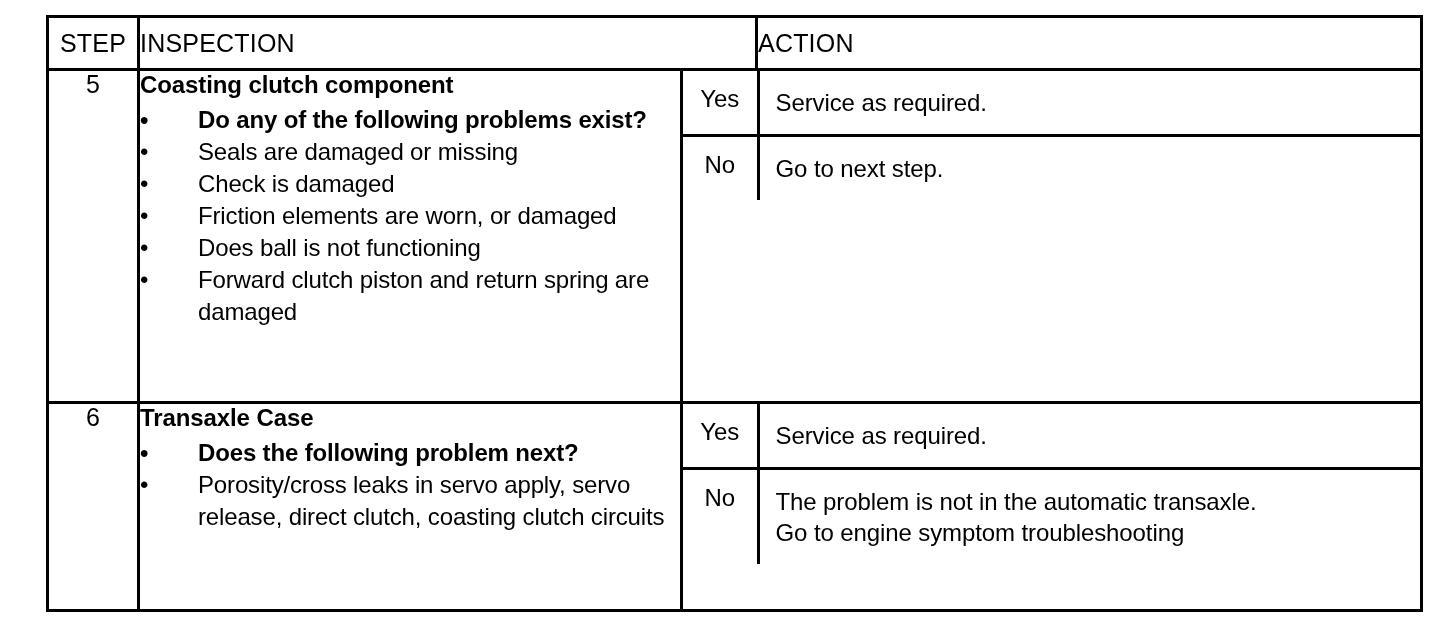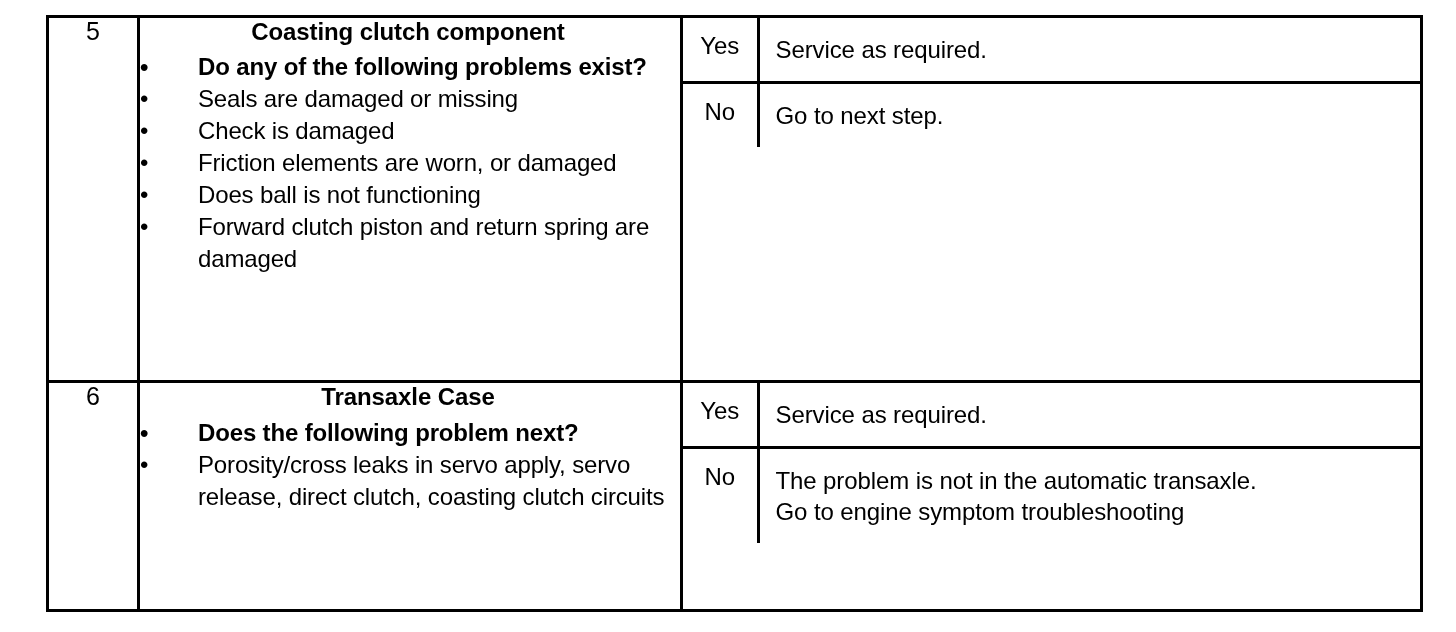--- a/index.html
+++ b/index.html
@@ -74,21 +74,20 @@
   
   .insp-cell {
     padding: 16px 10px 12px 9px;
   }
   .insp-title {
     font-size: 24px;
     font-weight: bold;
     line-height: 1.18;
     margin: 0 4px 5px 0;
     letter-spacing: -0.1px;
-    text-align: center;
   }
   .blist {
     list-style: none;
     margin: 0;
     padding: 0;
   }
   .blist li {
     position: relative;
     padding-left: 46px;
     font-size: 24px;
@@ -154,20 +153,25 @@
 
   <table class="tbl">
     <colgroup>
       <col class="col-step">
       <col class="col-insp">
       <col class="col-yn">
       <col class="col-action">
     </colgroup>
 
     <tbody>
+        <tr>
+      <td class="hdr-cell hdr-step">STEP</td>
+      <td class="hdr-cell hdr-insp" colspan="2">INSPECTION</td>
+      <td class="hdr-cell hdr-action">ACTION</td>
+    </tr>
 
     <tr>
       <td class="stepnum">5</td>
 
       <td class="insp-cell">
         <div class="insp-title">Coasting clutch component</div>
         <ul class="blist">
           <li class="bold">
             <span class="bullet">•</span>
             <span class="txt">Do any of the following problems exist?</span>

